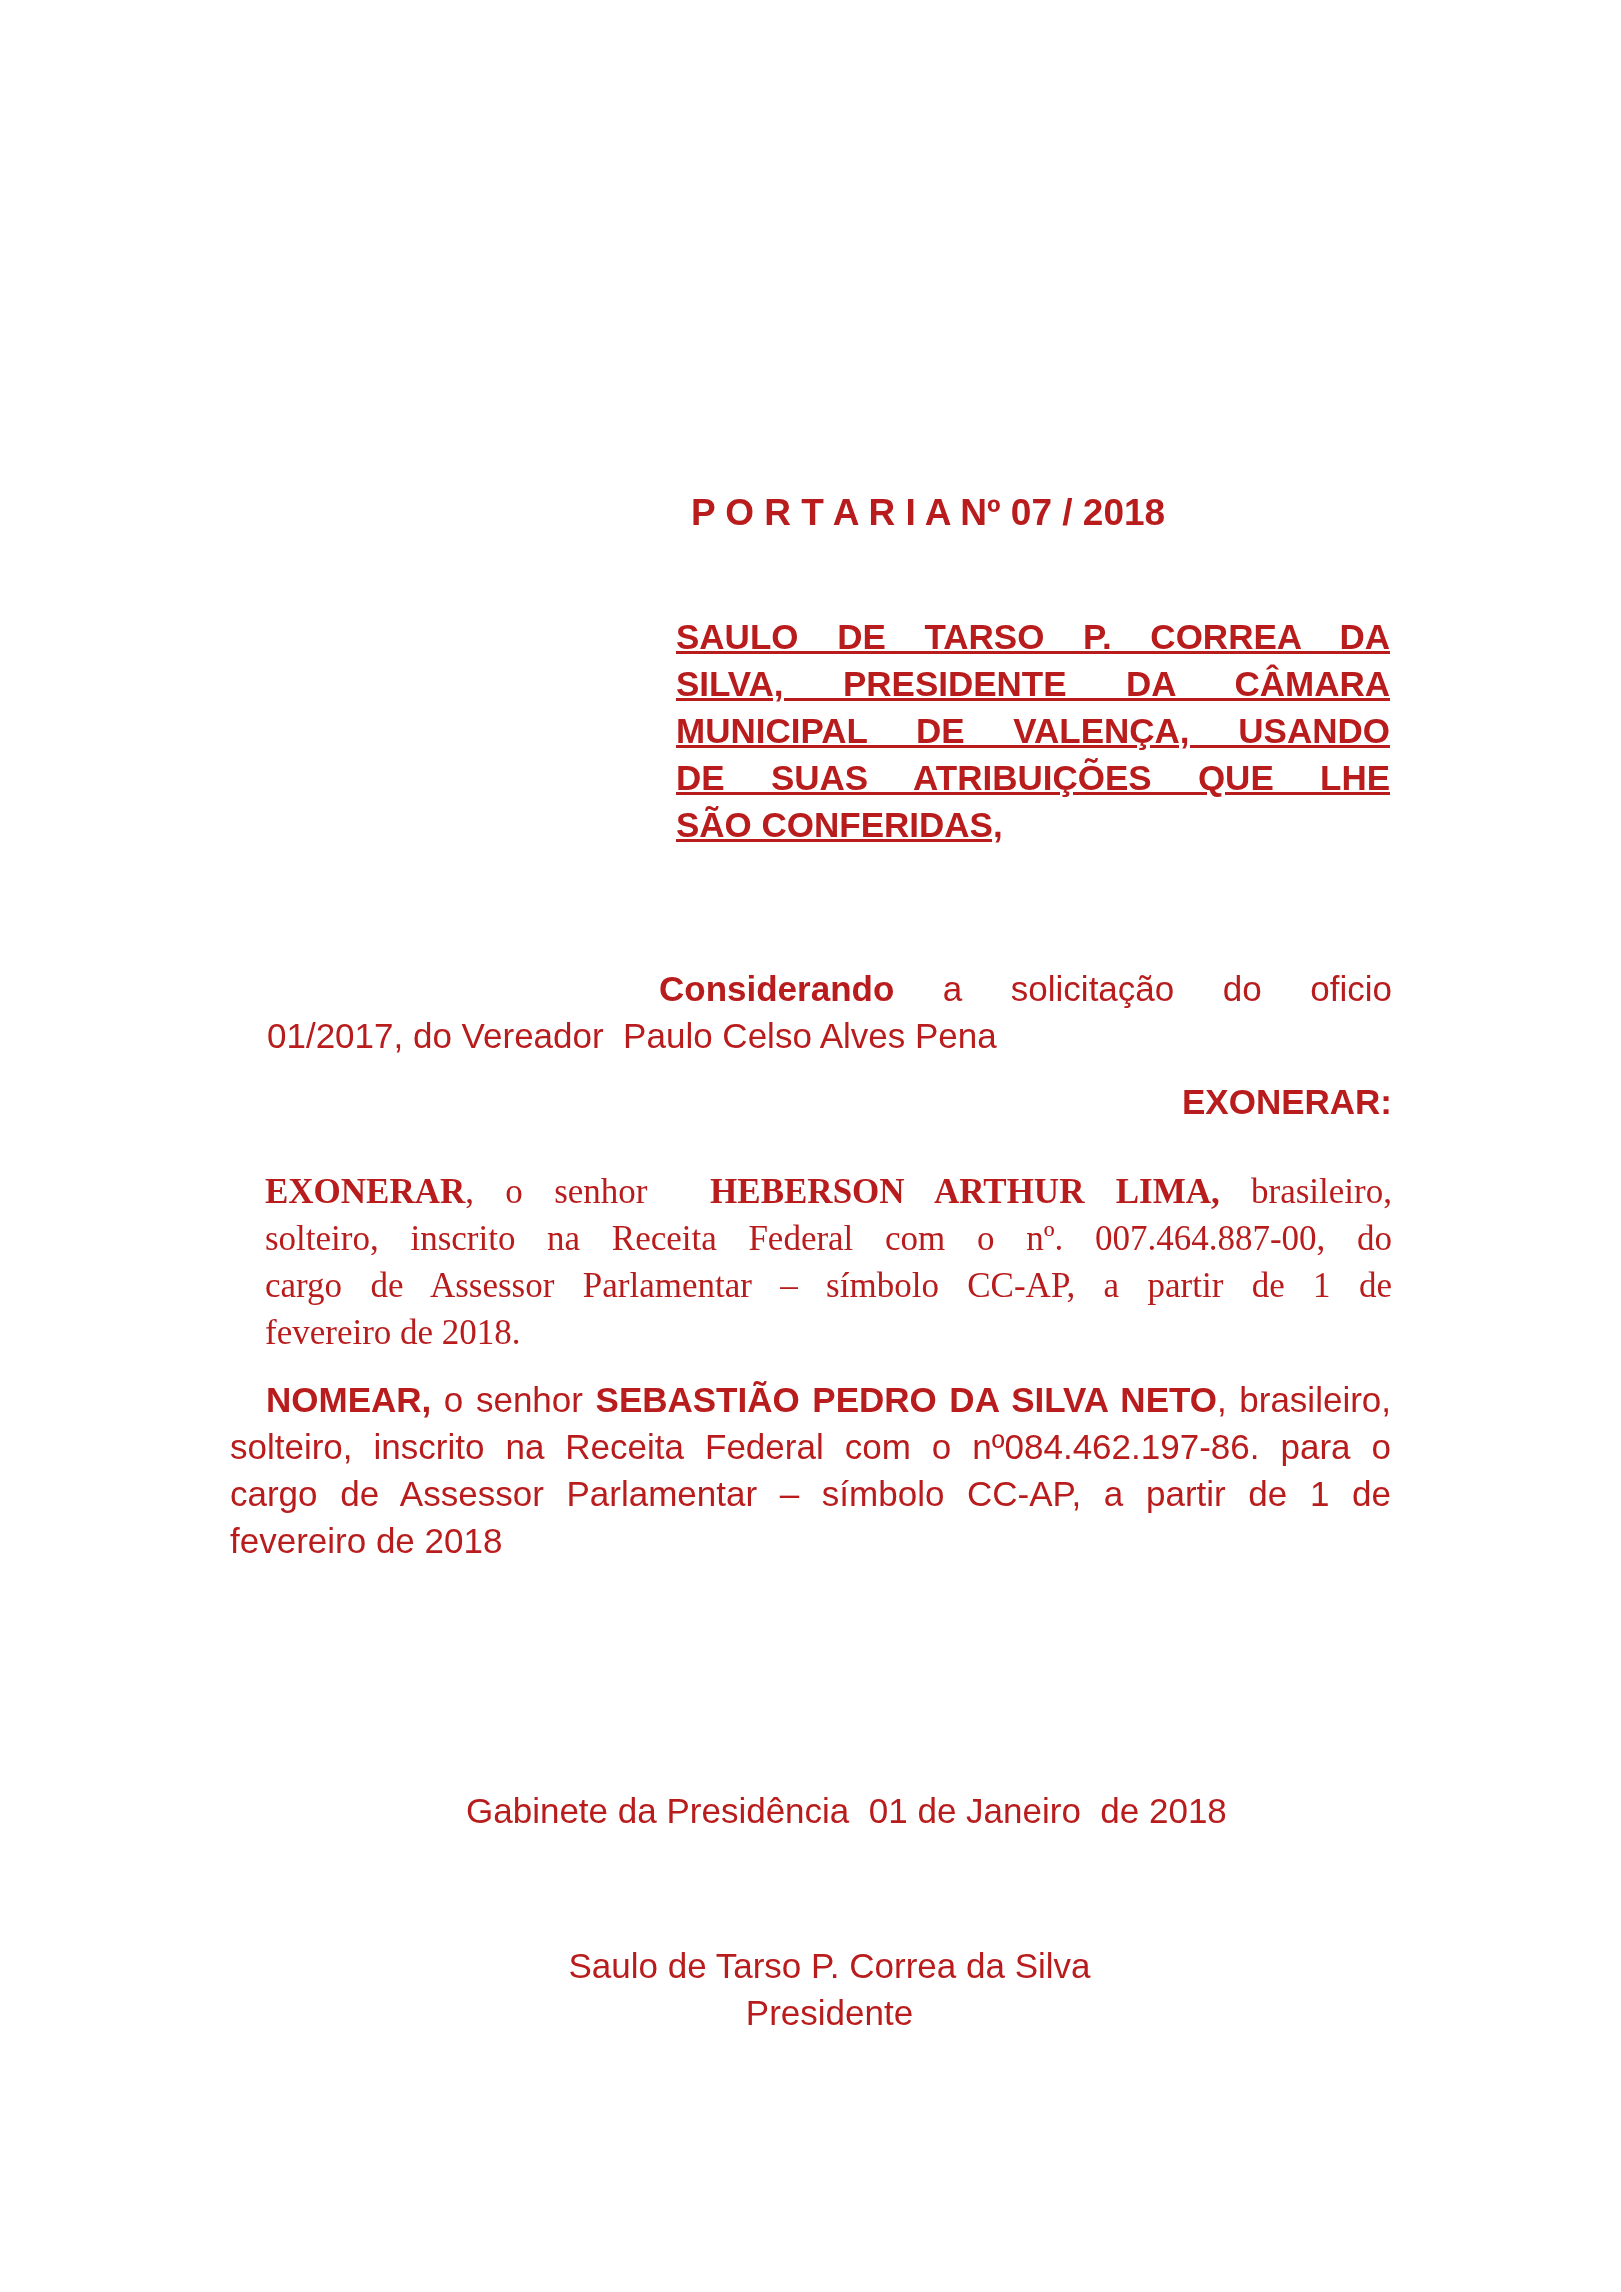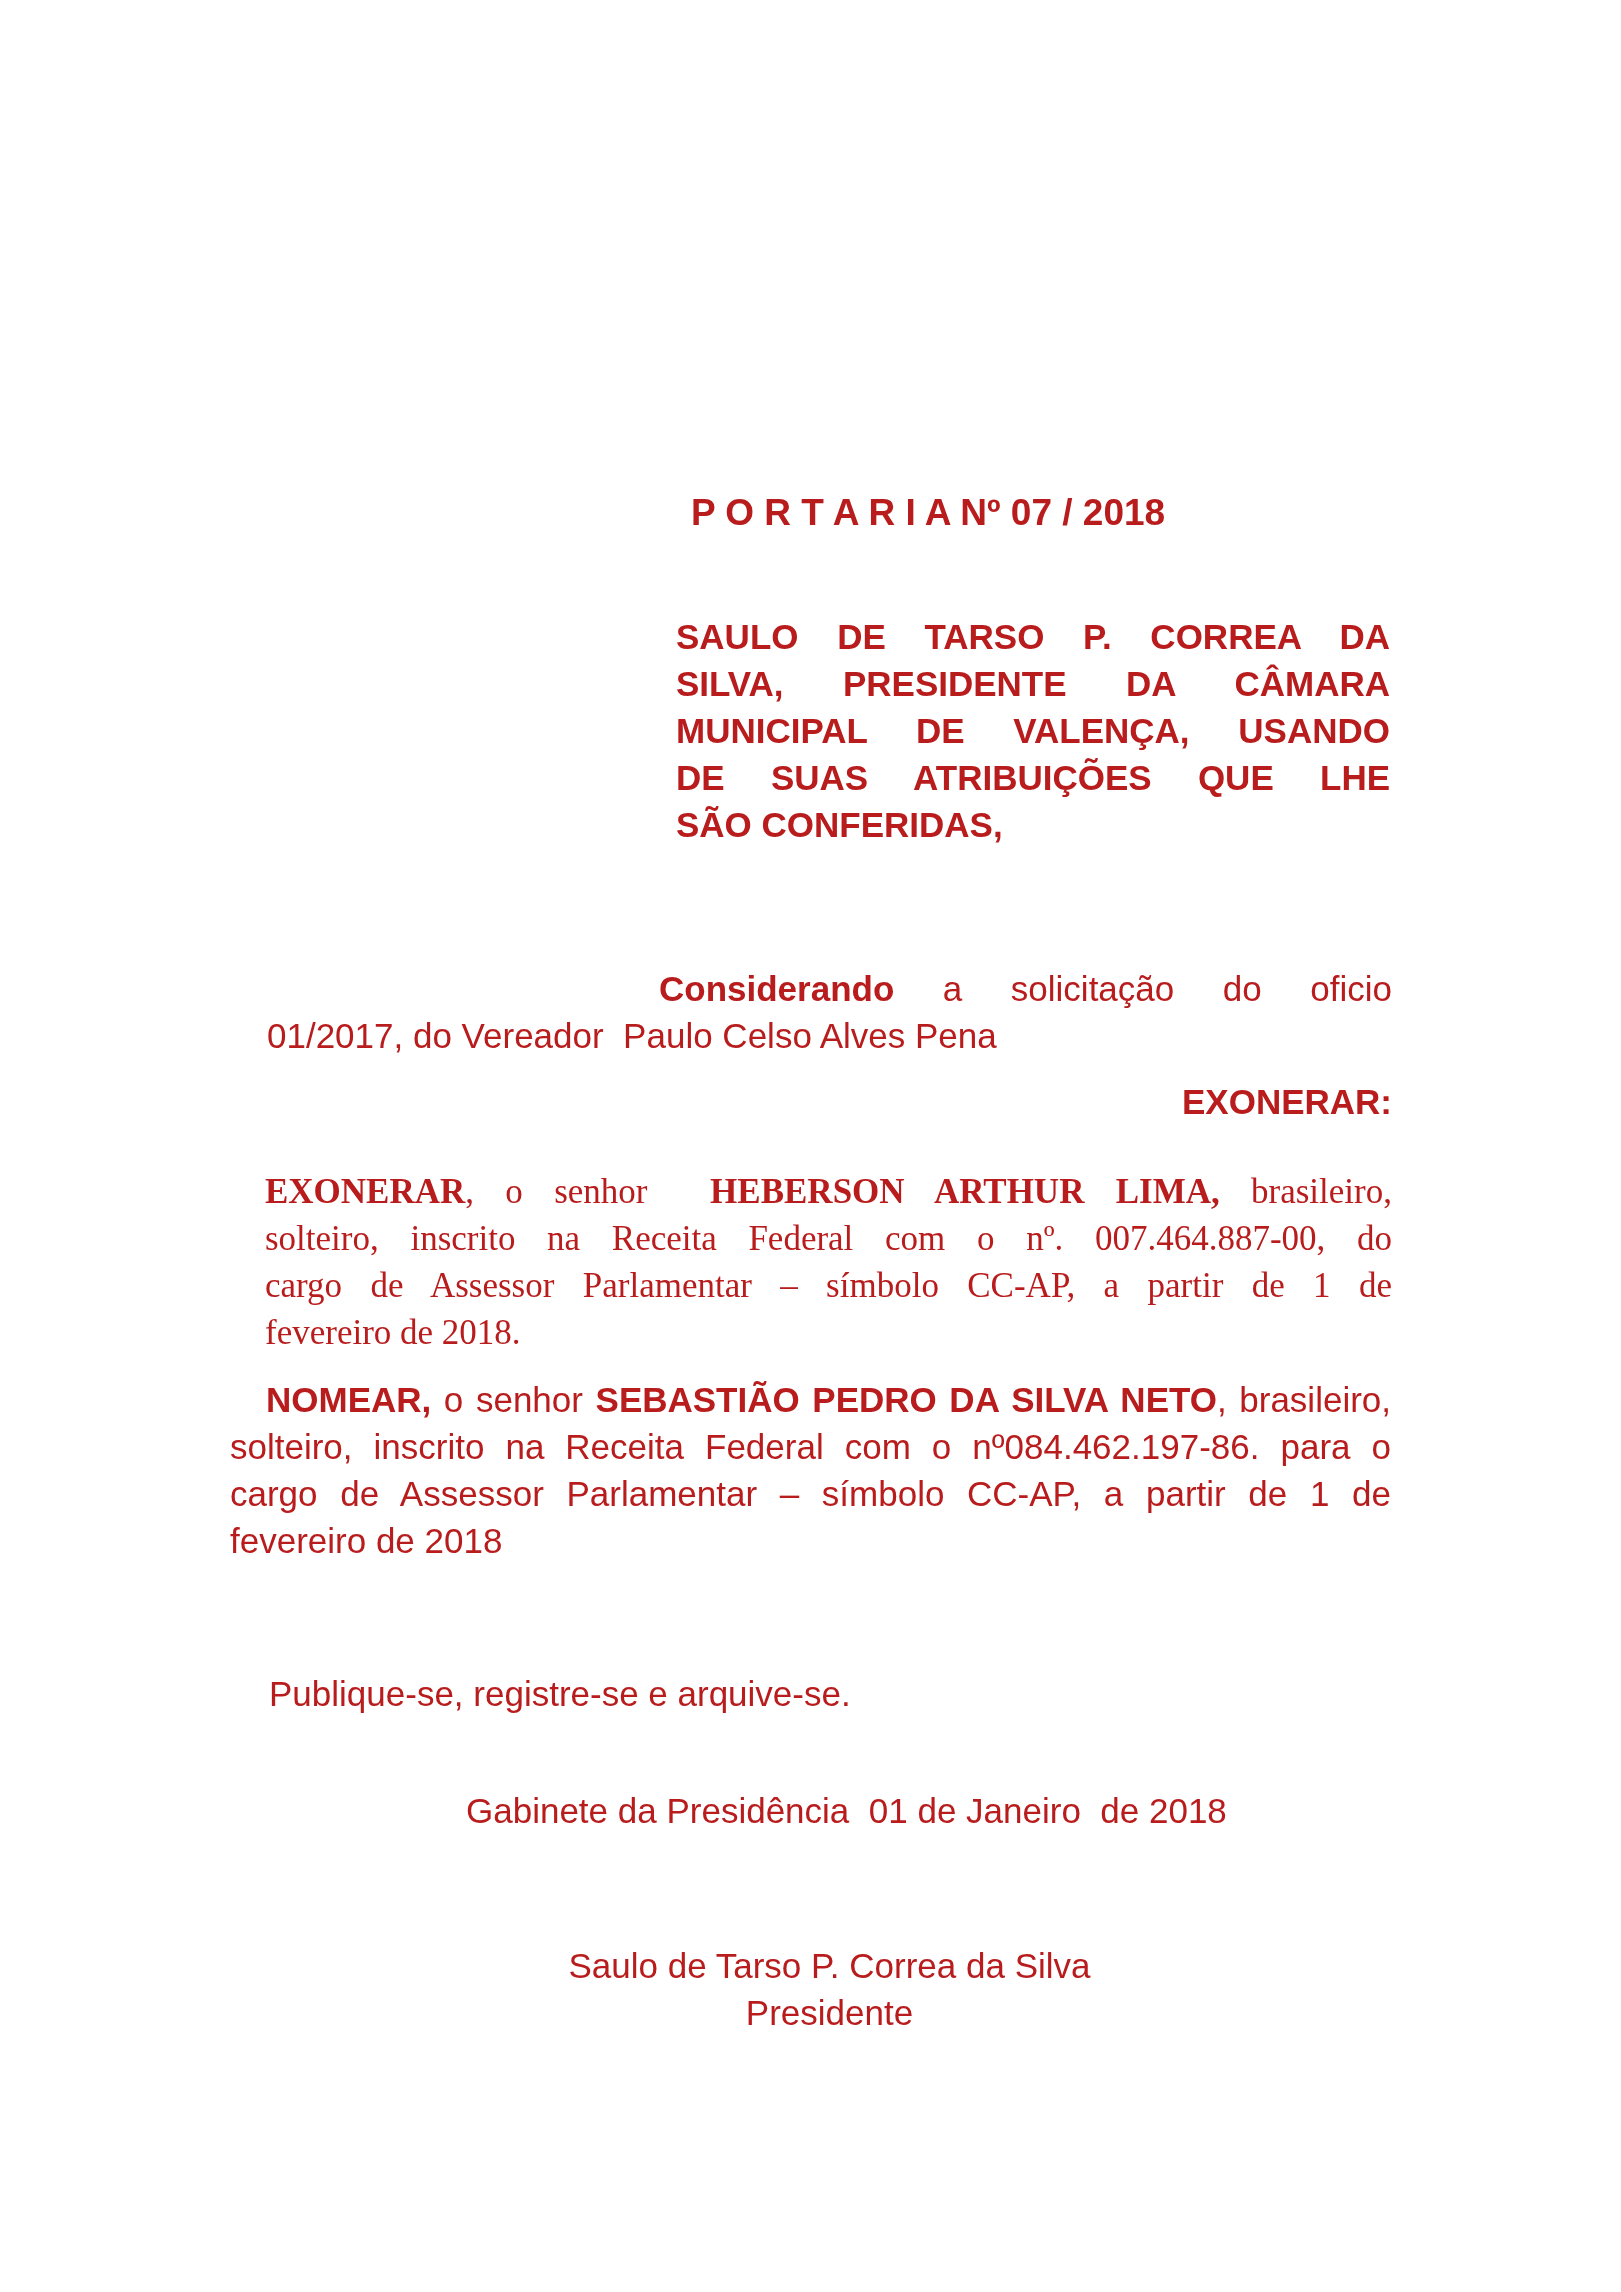--- a/index.html
+++ b/index.html
@@ -21,20 +21,21 @@
 
   .title {
     left: 691px; top: 489px;
     font-size: 37px;
     font-weight: bold;
     white-space: nowrap;
   }
   .preamble {
     left: 676px; top: 613px; width: 714px;
     font-weight: bold;
+    text-decoration: underline;
   }
   .considerando { left: 267px; top: 965px; width: 1125px; }
   .considerando .indent1 { padding-left: 392px; }
   .resolve {
     left: 267px; top: 1078px; width: 1125px;
     text-align: right;
     font-weight: bold;
   }
   .exonerar { left: 265px; top: 1168px; width: 1127px; font-family: Liberation Serif, serif; }
   .nomear { left: 230px; top: 1376px; width: 1161px; }
@@ -75,21 +76,20 @@
     <div class="lline">fevereiro de 2018.</div>
   </div>
 
   <div class="abs nomear">
     <div class="jline indent2"><span class="b">NOMEAR,</span><span> o senhor </span><span class="b">SEBASTIÃO PEDRO DA SILVA NETO</span><span>, brasileiro,</span></div>
     <div class="jline">solteiro, inscrito na Receita Federal com o nº084.462.197-86. para o</div>
     <div class="jline">cargo de Assessor Parlamentar – símbolo CC-AP, a partir de 1 de</div>
     <div class="lline">fevereiro de 2018</div>
   </div>
 
-  <div class="abs publique">Publique-se, registre-se e arquive-se.</div>
 
   <div class="abs gabinete">Gabinete da Presidência &nbsp;01 de Janeiro &nbsp;de 2018</div>
 
   <div class="abs signature">
     <div>Saulo de Tarso P. Correa da Silva</div>
     <div>Presidente</div>
   </div>
 
 </div>
 

